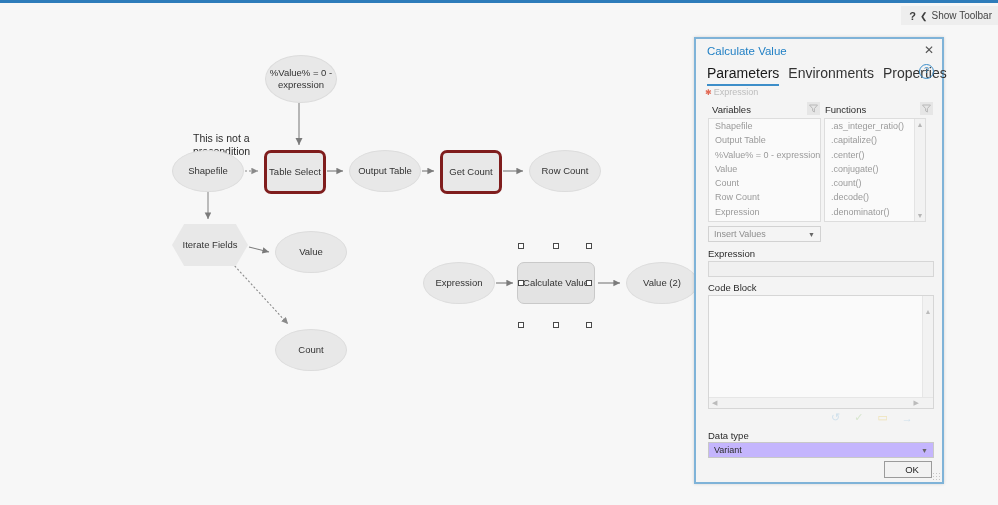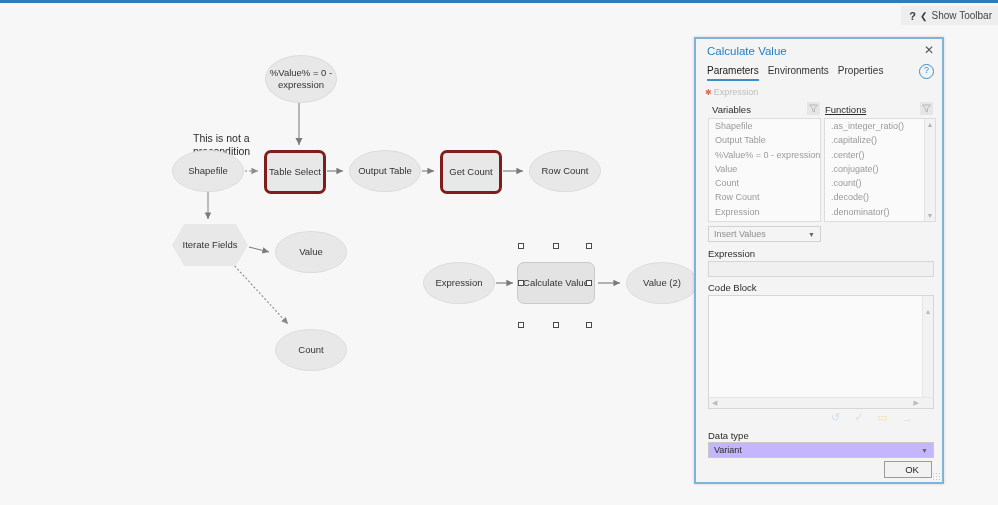--- a/index.html
+++ b/index.html
@@ -100,21 +100,21 @@
     font-size: 11.5px; color: #1f7fc4;
   }
   .panel-close {
     position: absolute; right: 8px; top: 5px;
     font-size: 12px; color: #555; line-height: 1;
     cursor: pointer;
   }
   .tabs {
     position: absolute; left: 11px; top: 26px;
     display: flex; gap: 9px;
-    font-size: 10px; color: #333;
+    font-size: 14px; color: #333;
   }
   .tab { padding-bottom: 3px; cursor: default; }
   .tab.active { border-bottom: 2px solid #3d8ec9; color: #1a1a1a; }
   .help-icon {
     position: absolute; right: 8px; top: 25px;
     width: 13px; height: 13px; border-radius: 50%;
     border: 1px solid #3d8ec9; color: #3d8ec9;
     font-size: 9px; line-height: 11px; text-align: center;
     cursor: pointer;
   }
@@ -378,28 +378,28 @@
       <div class="listbox" style="left:12px; top:79px; width:113px; height:104px;">
         <div class="item">Shapefile</div>
         <div class="item">Output Table</div>
         <div class="item">%Value% = 0 - expression</div>
         <div class="item">Value</div>
         <div class="item">Count</div>
         <div class="item">Row Count</div>
         <div class="item">Expression</div>
       </div>
 
-      <div class="col-head" style="left:129px; top:65px;text-decoration:underline;">Functions</div>
+      <div class="col-head" style="left:129px; top:65px;">Functions</div>
       <div class="filter-icon" style="left:224px; top:63px;">
         <svg width="9" height="9" viewBox="0 0 9 9">
             <path d="M0.5 1 H8.5 L5.4 4.6 V8 L3.6 6.9 V4.6 Z" fill="none" stroke="#b8b8b8" stroke-width="1"></path>
           </svg>
       </div>
 
-      <div class="listbox" style="left:128px; top:79px; width:112px; height:104px;">
+      <div class="listbox" style="left:128px; top:79px; width:102px; height:104px;">
         <div class="item">.as_integer_ratio()</div>
         <div class="item">.capitalize()</div>
         <div class="item">.center()</div>
         <div class="item">.conjugate()</div>
         <div class="item">.count()</div>
         <div class="item">.decode()</div>
         <div class="item">.denominator()</div>
         <div class="vscroll">
           <div class="arw up">▲</div>
           <div class="arw dn">▼</div>

